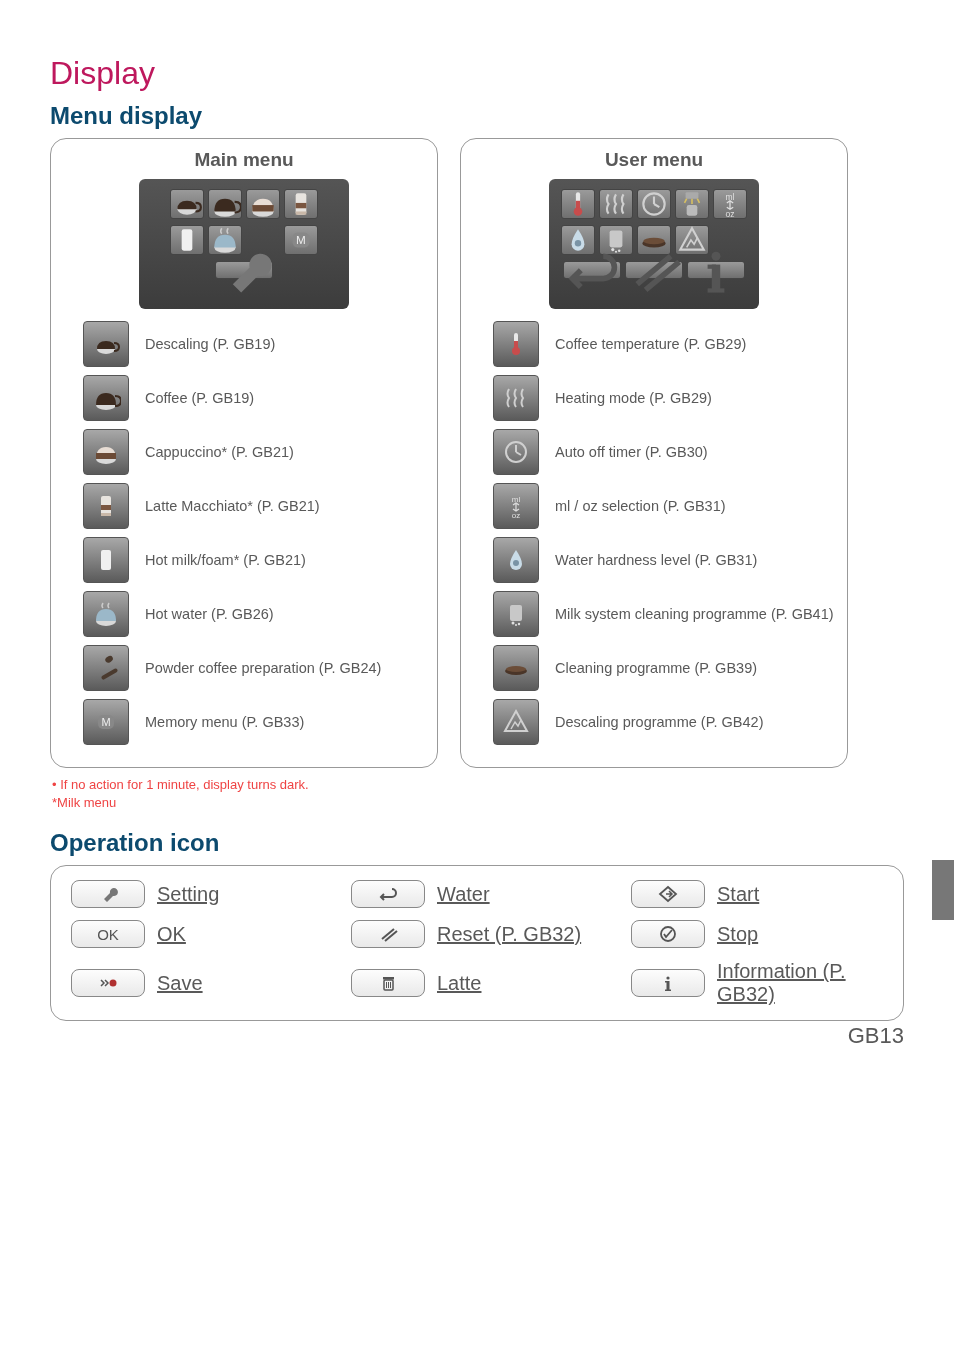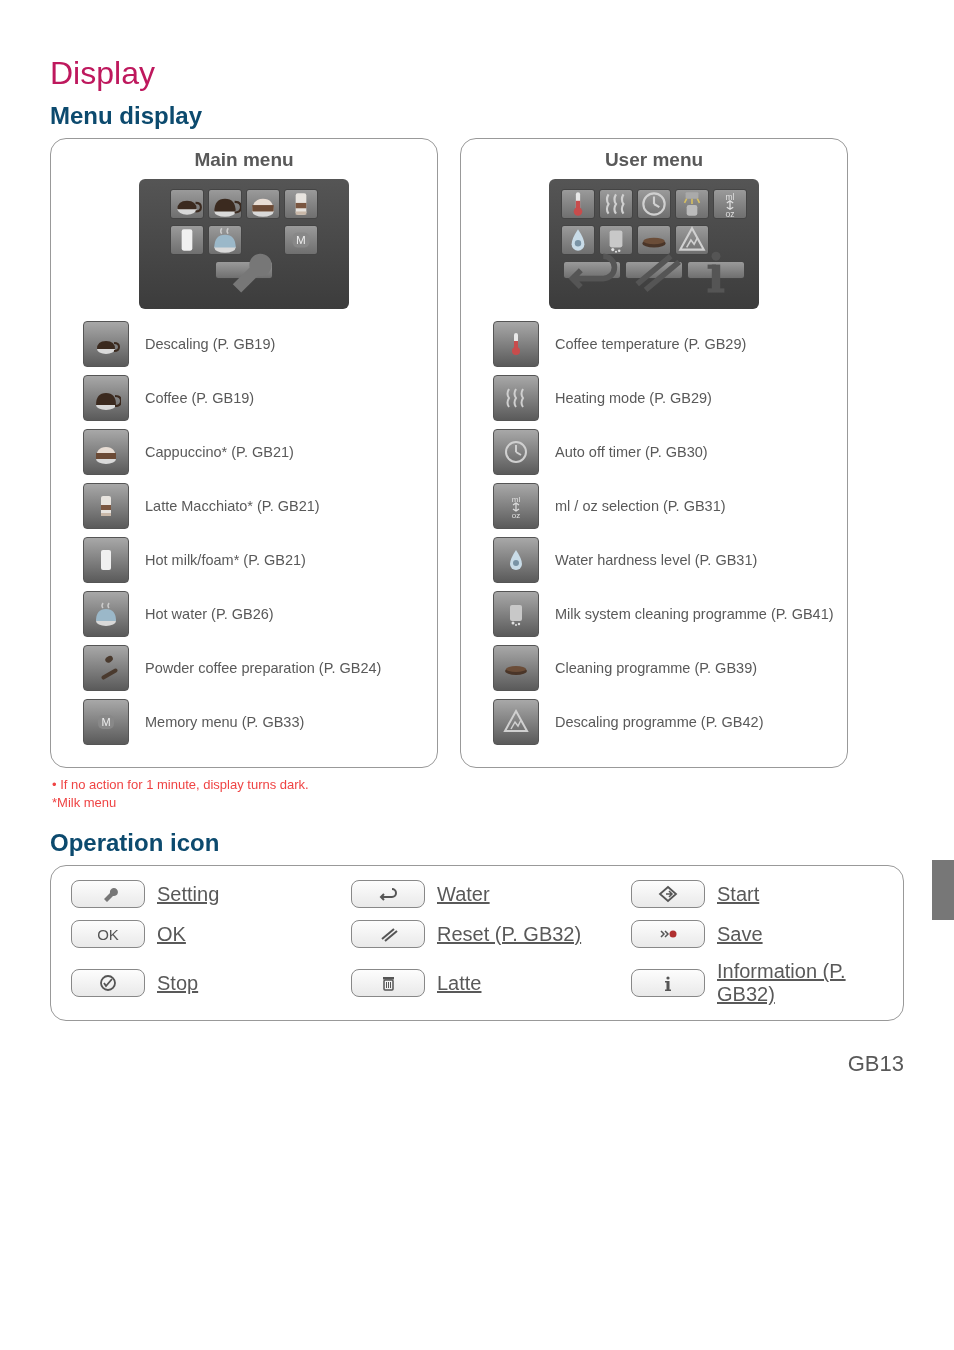--- a/index.html
+++ b/index.html
@@ -140,21 +140,21 @@
   .op-label {
     font-size: 20px;
     color: #595959;
     line-height: 1.15;
     text-decoration: underline;
   }
   .page-num {
     text-align: right;
     font-size: 22px;
     color: #595959;
-    margin-top: 30px;
+    margin-top: 2px;
   }
   .side-tab {
     position: absolute;
     right: 0;
     top: 860px;
     width: 22px;
     height: 60px;
     background: #777;
   }
 </style>
@@ -597,32 +597,32 @@
           <div class="op-btn">
             <svg viewBox="0 0 20 18">
               <use href="#op-reset"></use>
             </svg>
           </div>
           <div class="op-label">Reset (P. GB32)</div>
         </div>
       <div class="op-cell">
           <div class="op-btn">
             <svg viewBox="0 0 20 18">
+              <use href="#op-stop"></use>
+            </svg>
+          </div>
+          <div class="op-label">Stop</div>
+        </div>
+      <div class="op-cell">
+          <div class="op-btn">
+            <svg viewBox="0 0 20 18">
               <use href="#op-save"></use>
             </svg>
           </div>
           <div class="op-label">Save</div>
-        </div>
-      <div class="op-cell">
-          <div class="op-btn">
-            <svg viewBox="0 0 20 18">
-              <use href="#op-stop"></use>
-            </svg>
-          </div>
-          <div class="op-label">Stop</div>
         </div>
       <div class="op-cell">
           <div class="op-btn">
             <svg viewBox="0 0 20 18">
               <use href="#op-delete"></use>
             </svg>
           </div>
           <div class="op-label">Latte</div>
         </div>
       <div class="op-cell">

